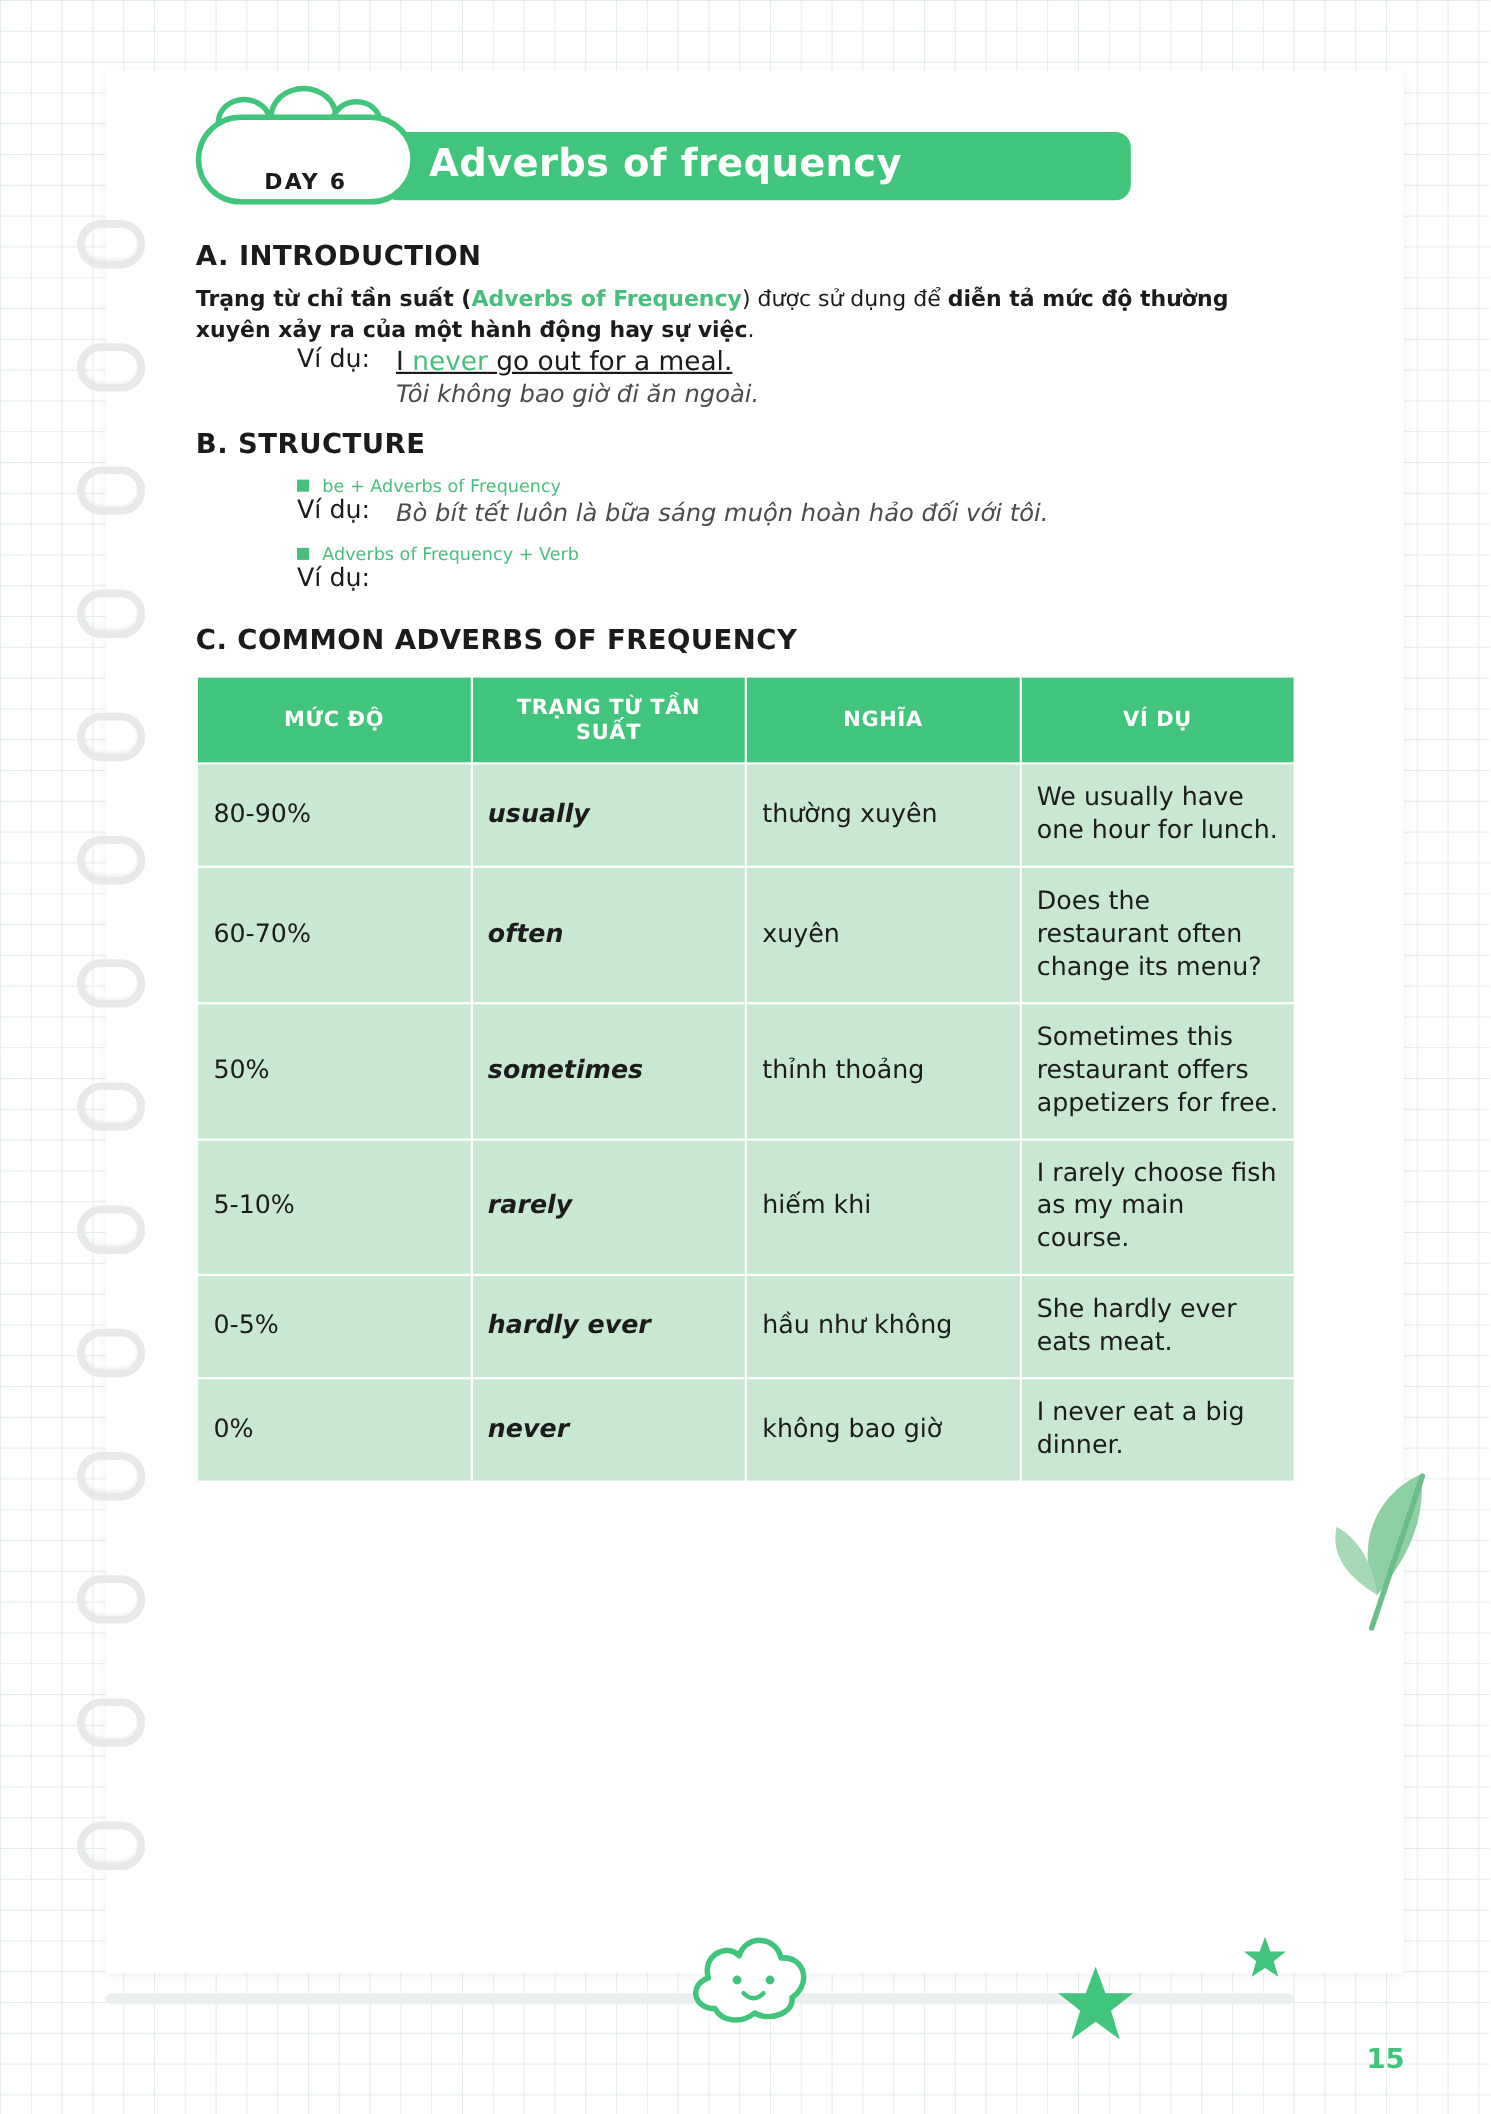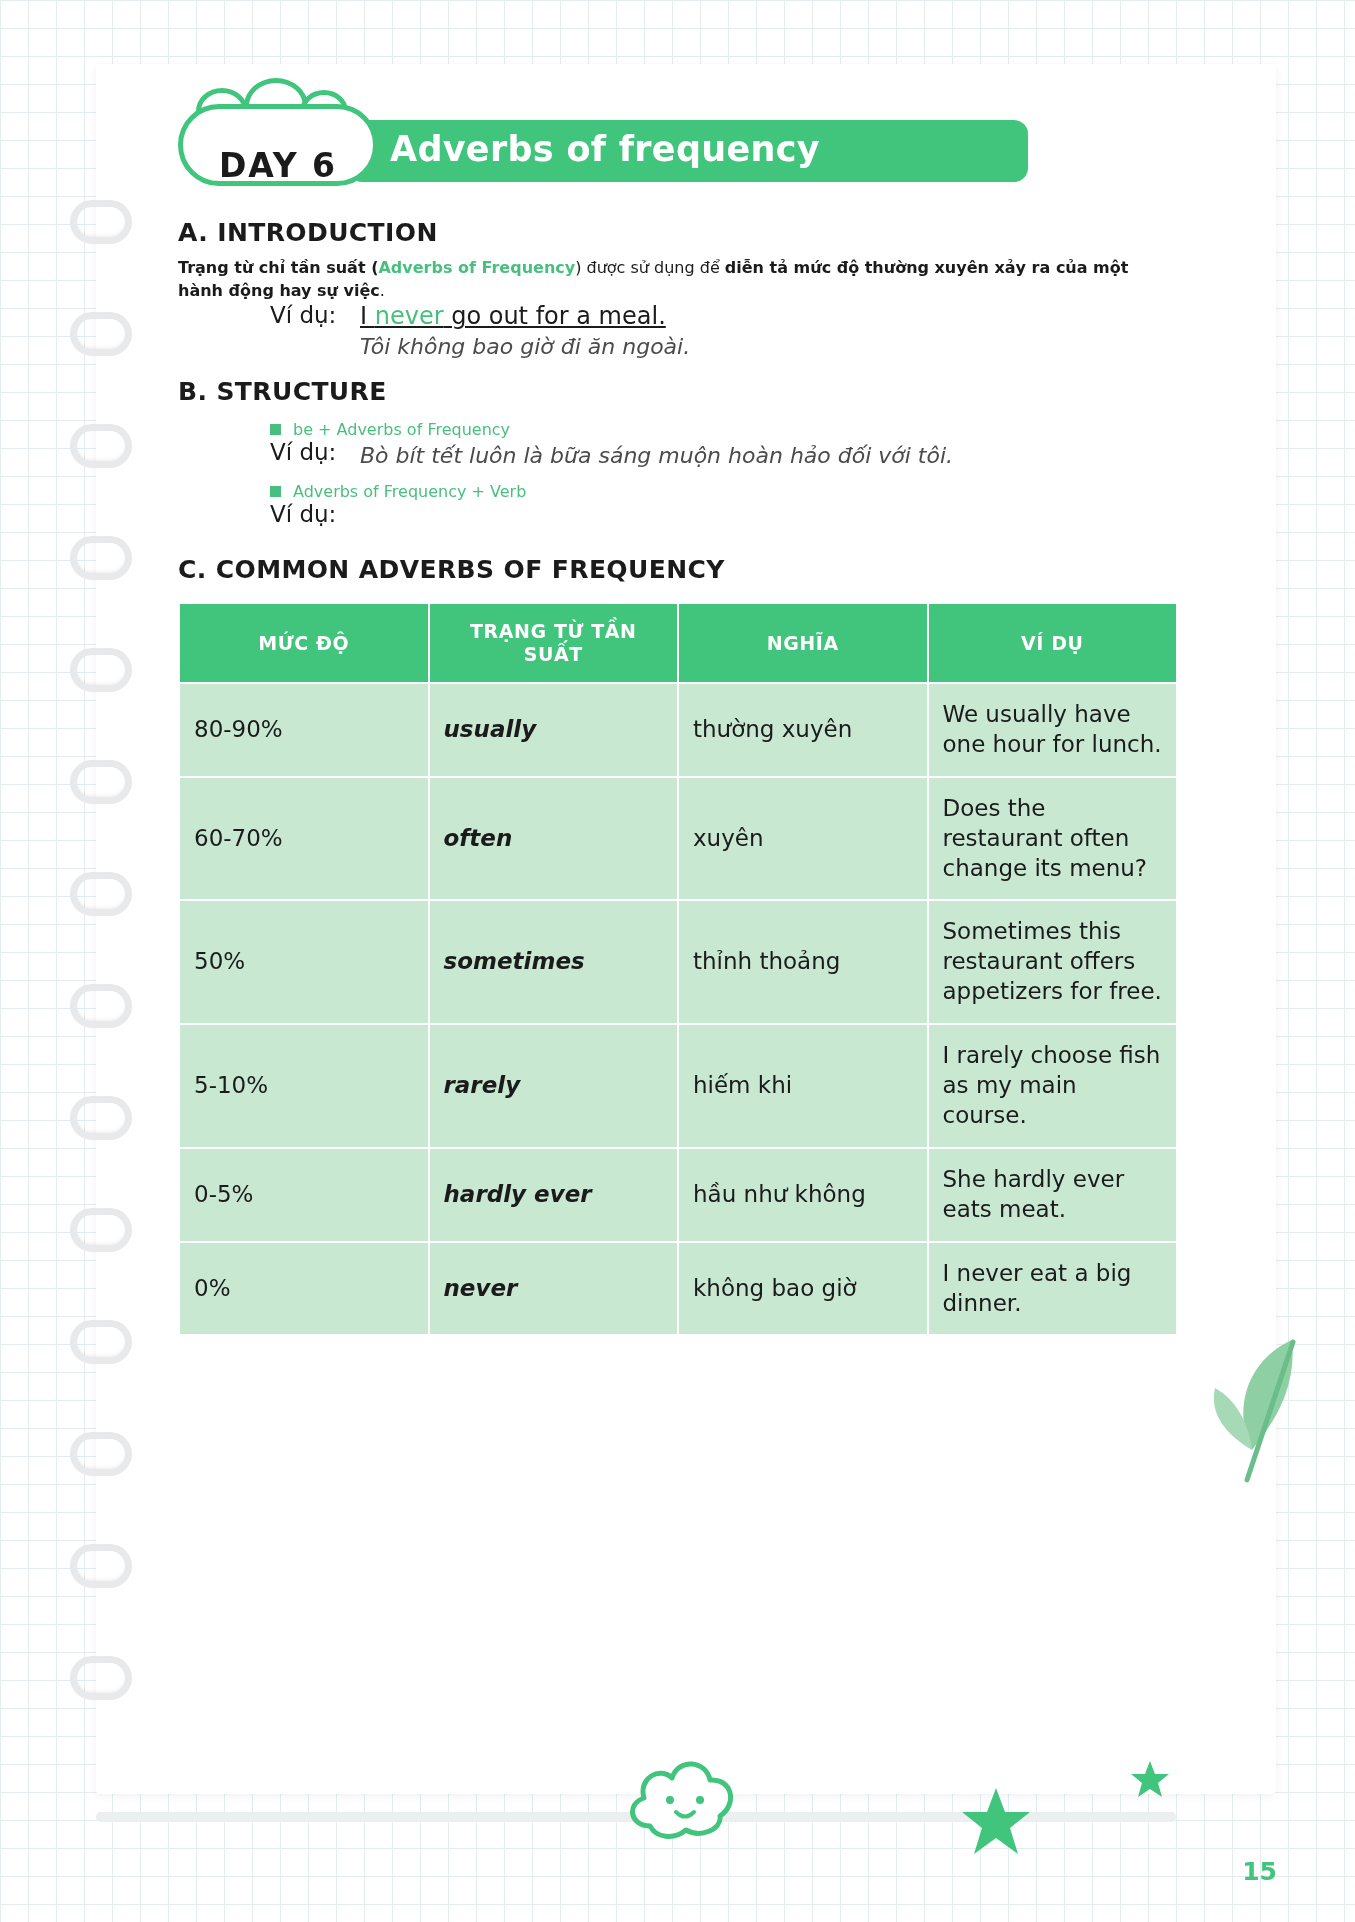--- a/index.html
+++ b/index.html
@@ -110,21 +110,21 @@
     border-radius: 50%;
   }
   .day-label {
     position: absolute;
     inset: 0;
     display: flex;
     align-items: center;
     justify-content: center;
     font-family: "DejaVu Sans", sans-serif;
     font-weight: bold;
-    font-size: 33px;
+    font-size: 20px;
     letter-spacing: 2px;
     color: #1b1b1b;
     z-index: 3;
     margin-top: 40px;
   }
   .banner-title {
     position: absolute;
     left: 212px;
     top: 9px;
     font-size: 35px;
@@ -136,21 +136,21 @@
 
   
   .sec-head {
     font-size: 25px;
     font-weight: bold;
     color: #1b1b1b;
     letter-spacing: 0.4px;
     margin: 18px 0 10px 0;
   }
   .para {
-    font-size: 16px;
+    font-size: 20px;
     line-height: 1.42;
     color: #1b1b1b;
     font-weight: bold;
     max-width: 1000px;
   }
   .para .green { color: #49bf7f; font-weight: bold; }
   .para .normal { font-weight: normal; }
 
   .example-row {
     display: flex;

